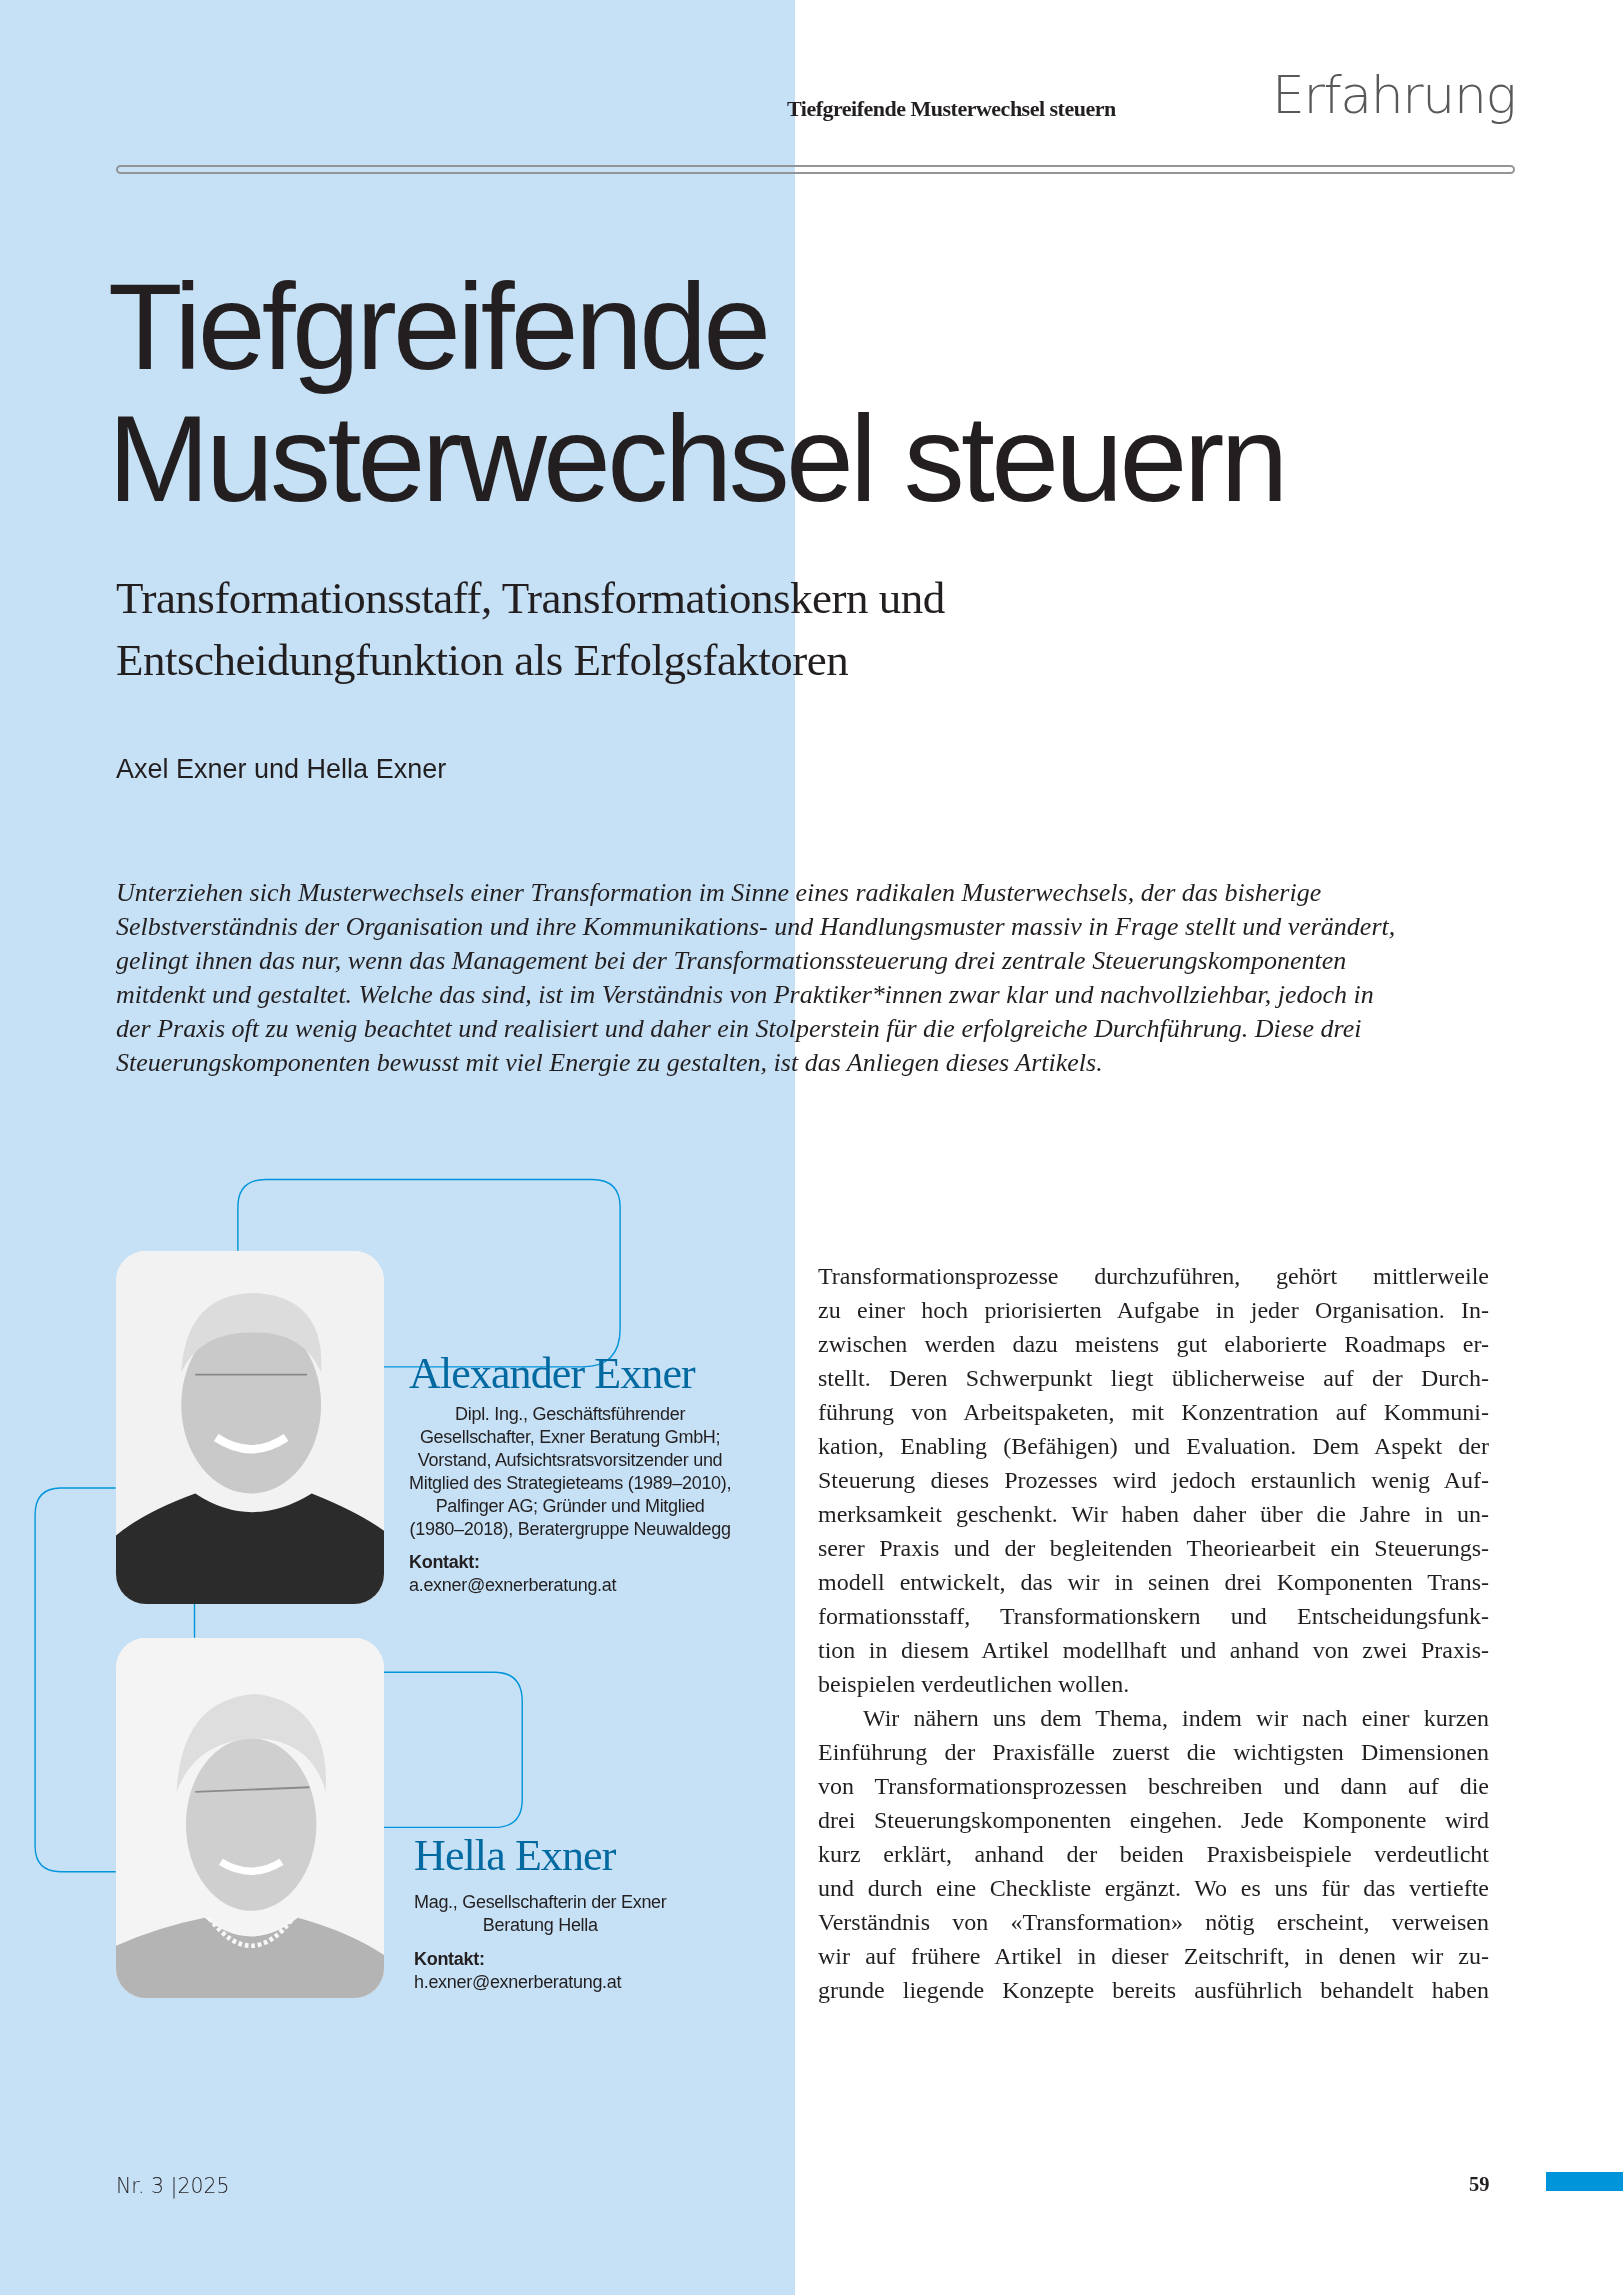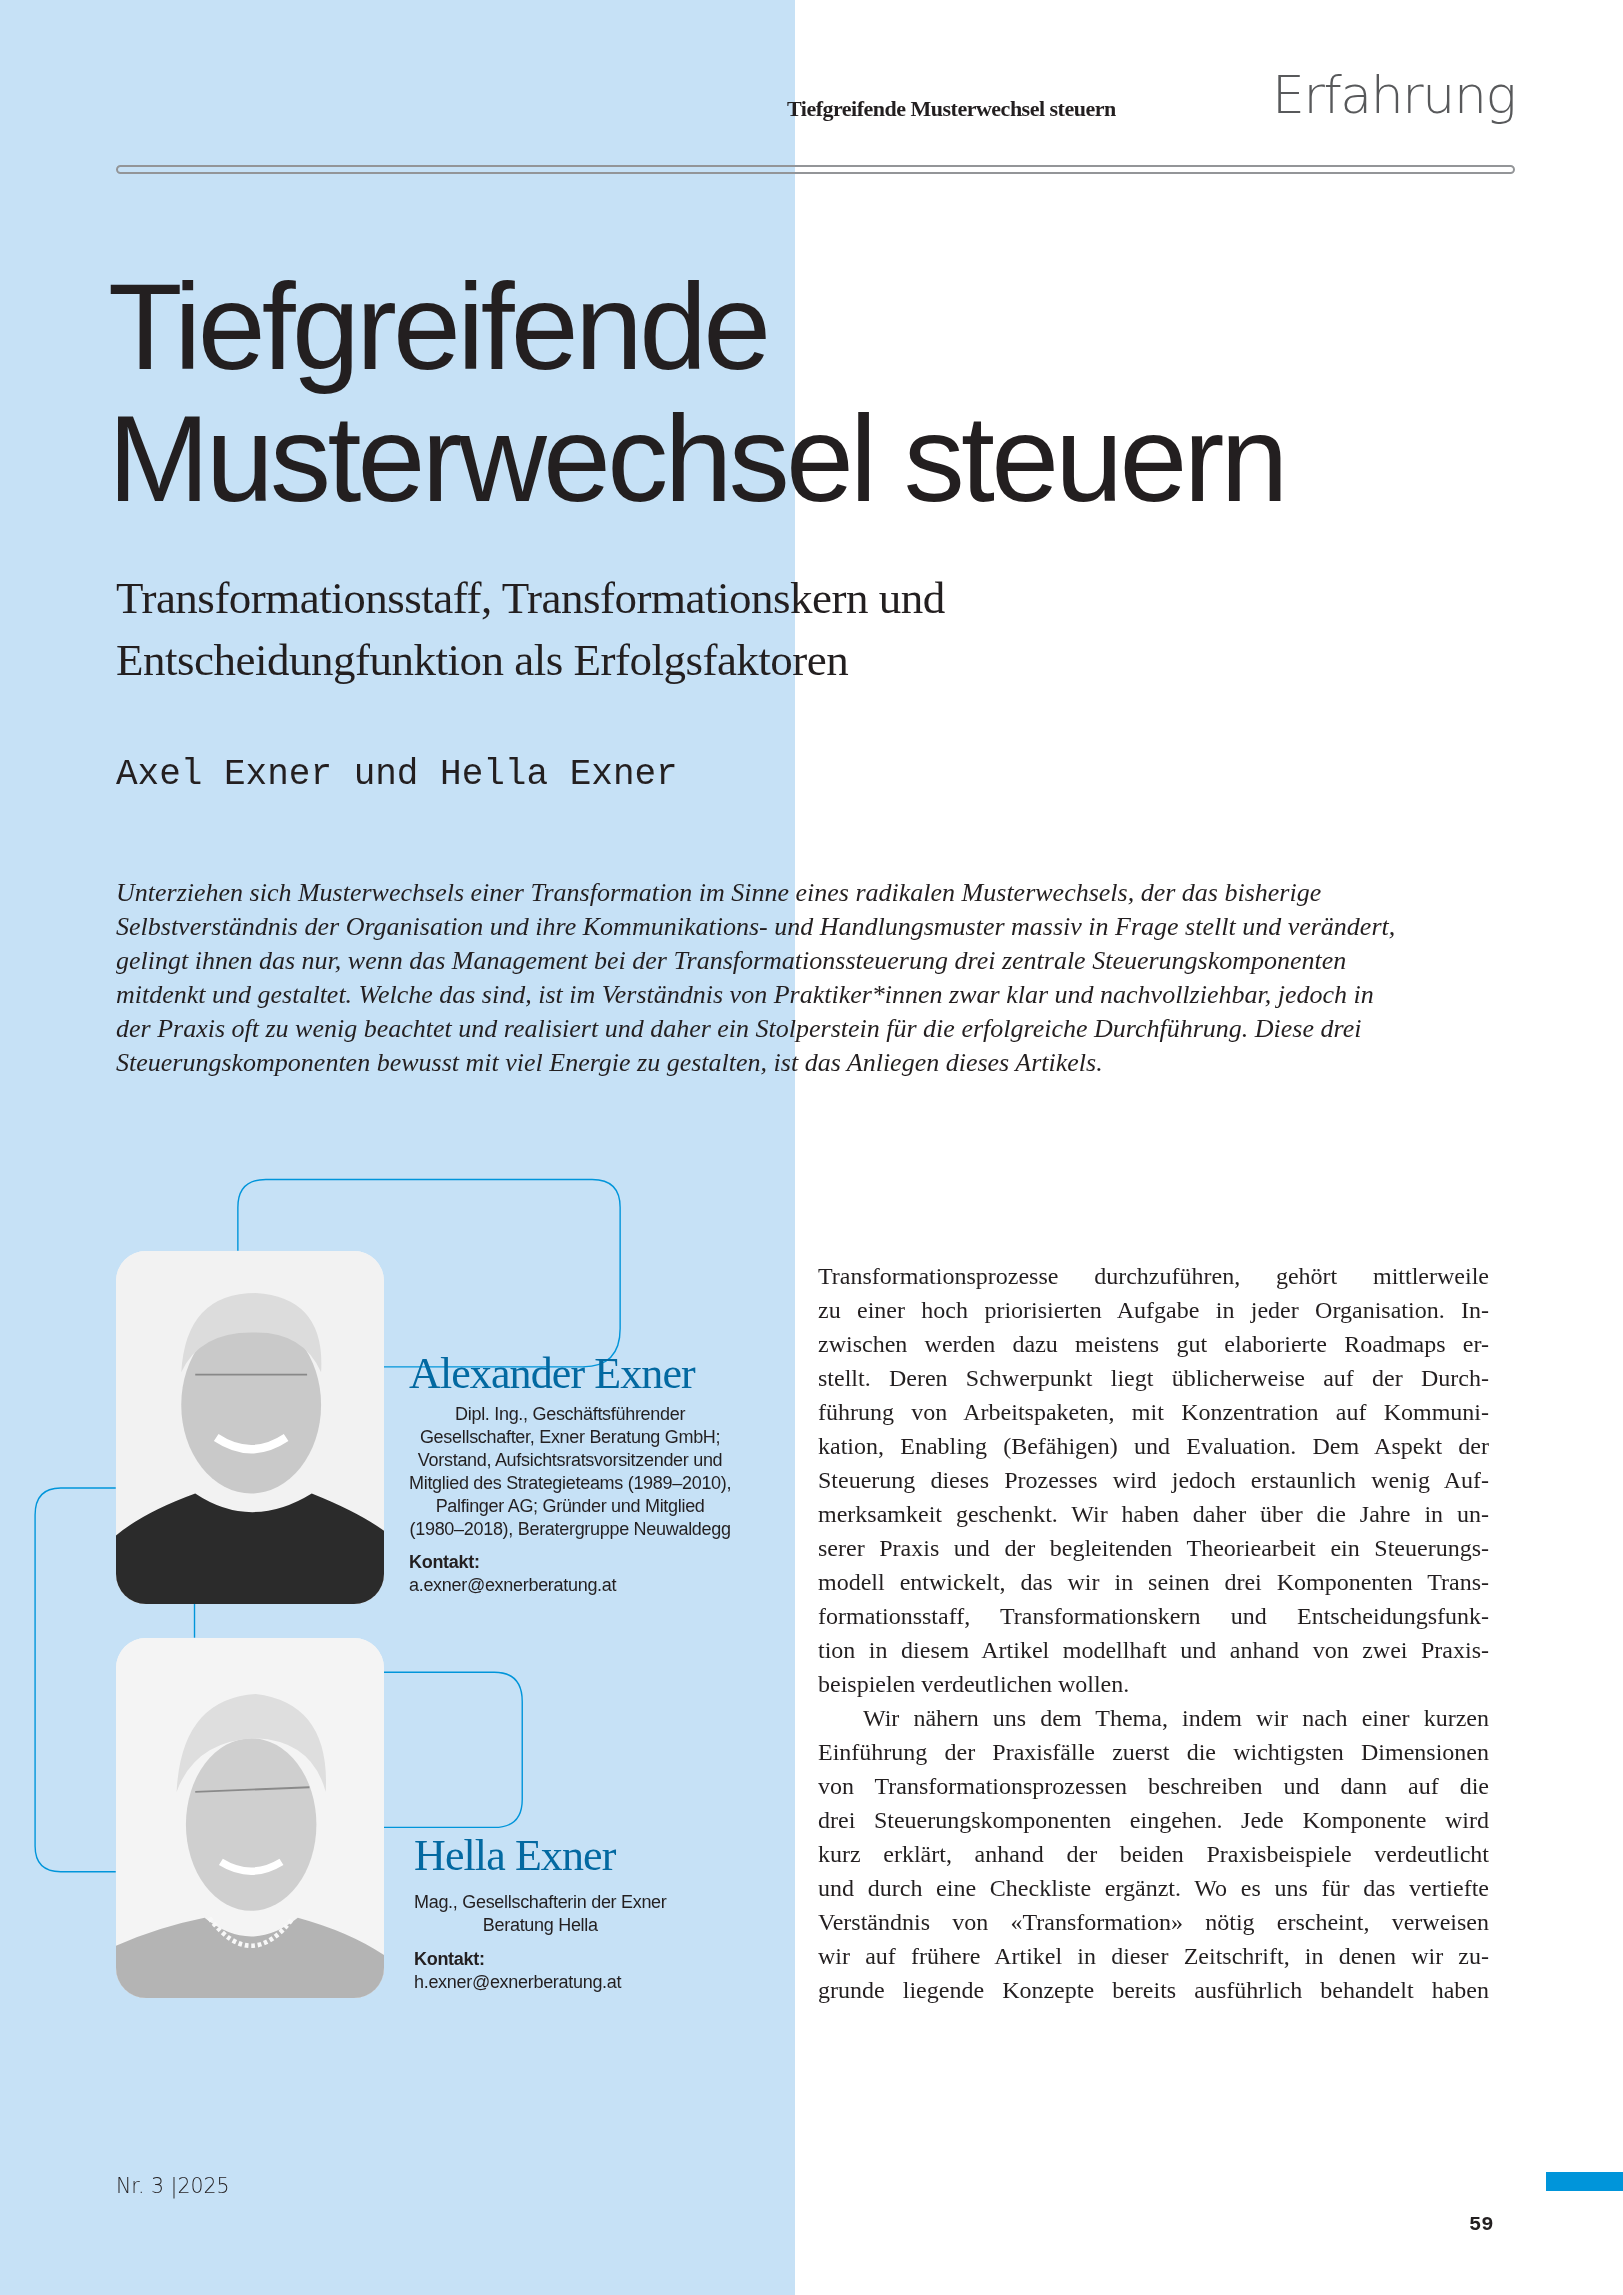--- a/index.html
+++ b/index.html
@@ -12,22 +12,22 @@
                   font-size:22px; letter-spacing:-0.5px; color:#231f20; white-space:nowrap; }
   .section-label { left:1272px; top:65px; font-family:"DejaVu Sans", sans-serif; font-weight:200;
                    font-size:52px; color:#58595b; letter-spacing:-1.4px; white-space:nowrap;text-align:right; }
   .header-rule { left:116px; top:165px; width:1395px; height:4.7px; border:2.3px solid #939598;
                  border-radius:6.5px; box-sizing:content-box; }
 
   .title { left:108px; top:261px; font-family:Liberation Sans, sans-serif; font-weight:200;
            font-size:122px; line-height:132px; letter-spacing:-3.7px; color:#231f20; }
   .subtitle { left:116px; top:567px; font-family:"Liberation Serif", serif;
               font-size:45px; line-height:62px; color:#231f20; letter-spacing:-0.5px; }
-  .authors { left:116px; top:754px; font-family:Liberation Mono, monospace;
-             font-size:36px; color:#231f20; }
+  .authors { left:116px; top:754px; font-family:Liberation Sans, sans-serif;
+             font-size:27px; color:#231f20; }
   .abstract { left:116px; top:876px; width:1399px; font-family:"Liberation Serif", serif;
               font-style:italic; font-size:26px; line-height:34px; color:#231f20; }
   .abstract p { margin:0; white-space:nowrap; }
 
   .photo { position:absolute; left:116px; width:268px; border-radius:30px; overflow:hidden;
            background:linear-gradient(180deg,#f6f6f6 0%,#ececec 40%,#d8d8d8 70%,#a8a8a8 100%); }
   .photo svg { width:100%; height:100%; display:block; }
   .photo-1 { top:1251px; height:353px; }
   .photo-2 { top:1638px; height:360px; }
 
@@ -44,22 +44,22 @@
   .body-col { left:818px; top:1259px; width:671px; font-family:"Liberation Serif", serif;
               font-size:24px; line-height:34px; color:#231f20; }
   .body-col p { margin:0; text-align:justify; text-align-last:justify; white-space:nowrap; }
   .body-col p.last { text-align-last:left; }
   .body-col p.indent { padding-left:45px; }
 
   .deco { position:absolute; left:0; top:0; width:1623px; height:2295px; pointer-events:none; }
 
   .footer-issue { left:116px; top:2174px; font-family:"DejaVu Sans", sans-serif; font-weight:200;
                   font-size:20.5px; color:#231f20;text-align:right; }
-  .footer-page { left:1469px; top:2173px; font-family:Liberation Mono, monospace; font-weight:bold;
-                 font-size:20.5px; color:#231f20;margin-top:40px; }
+  .footer-page { left:1469px; top:2173px; font-family:Liberation Serif, serif; font-weight:bold;
+                 font-size:20.5px; color:#231f20; }
   .footer-tab { left:1546px; top:2172px; width:77px; height:18.7px; }
 </style>
 </head>
 <body>
 
 <div class="blue-panel"></div>
 
 <svg class="deco" viewBox="0 0 3481 4923">
   <g fill="none" stroke="#0095da" stroke-width="3">
 

